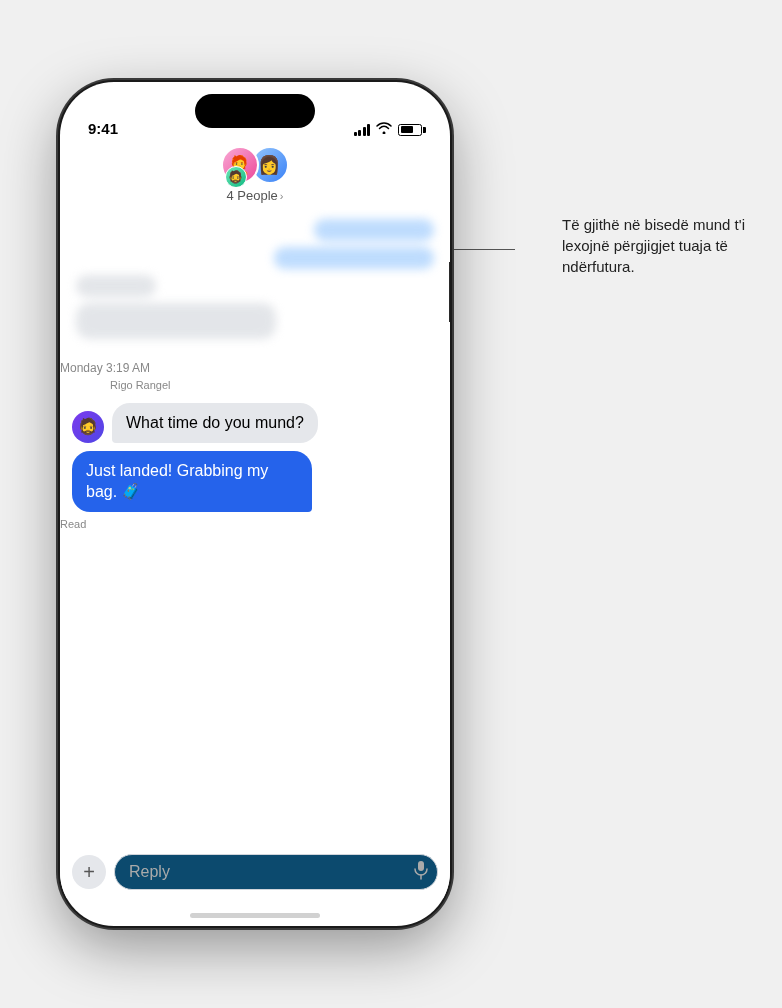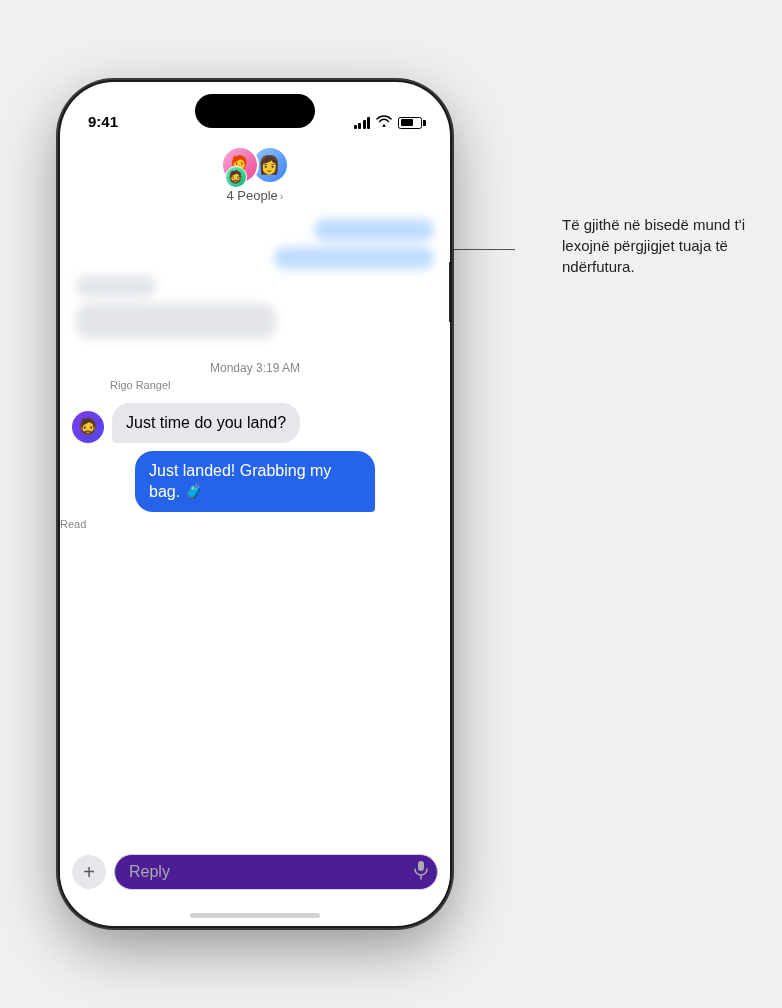--- a/index.html
+++ b/index.html
@@ -75,21 +75,21 @@
       width: 120px;
       height: 34px;
       background: #000;
       border-radius: 20px;
       z-index: 10;
     }
 
     
     .status-bar {
       position: absolute;
-      top: 0;
+      top: 7px;
       left: 0;
       right: 0;
       height: 54px;
       display: flex;
       align-items: flex-end;
       padding-bottom: 6px;
       padding-left: 28px;
       padding-right: 28px;
       z-index: 5;
     }
@@ -256,21 +256,21 @@
     .blur-blob-blue {
       background: #93c5fd;
     }
 
     .blur-blob-large {
       height: 36px;
     }
 
     
     .timestamp-row {
-      text-align: center;
+      text-align: left;
       font-size: 12px;
       color: #888;
       margin: 8px 0 4px 0;
     }
 
     
     .sender-name {
       font-size: 11px;
       color: #888;
       margin-left: 50px;
@@ -283,21 +283,21 @@
       align-items: flex-end;
       padding: 2px 12px;
       margin-bottom: 4px;
     }
 
     .message-row.left {
       justify-content: flex-start;
     }
 
     .message-row.right {
-      justify-content: center;
+      justify-content: flex-start;
     }
 
     .avatar-small {
       width: 32px;
       height: 32px;
       border-radius: 50%;
       background: linear-gradient(135deg, #7c3aed, #4f46e5);
       flex-shrink: 0;
       margin-right: 8px;
       display: flex;
@@ -366,21 +366,21 @@
       flex: 1;
       height: 36px;
       border: 1.5px solid #d1d5db;
       border-radius: 20px;
       padding: 0 36px 0 14px;
       font-size: 16px;
       color: #aaa;
       display: flex;
       align-items: center;
       position: relative;
-      background: #4c1d95;
+      background: #0c4a6e;
     }
 
     .reply-input-text {
       font-size: 16px;
       color: #aaa;
       flex: 1;
     }
 
     .mic-button {
       position: absolute;
@@ -479,21 +479,21 @@
           <div class="blur-blob blur-blob-large" style="width:200px;"></div>
         </div>
       </div>
 
       <div class="timestamp-row">Monday 3:19 AM</div>
 
       <div class="sender-name">Rigo Rangel</div>
 
       <div class="message-row left">
         <div class="avatar-small">🧔</div>
-        <div class="bubble received">Just time do you land?</div>
+        <div class="bubble received">What time do you mund?</div>
       </div>
 
       <div class="message-row right">
         <div class="bubble sent">Just landed! Grabbing my bag. 🧳</div>
       </div>
 
       <div class="read-label">Read</div>
 
       <div class="input-bar">
         <div class="plus-button">+</div>

